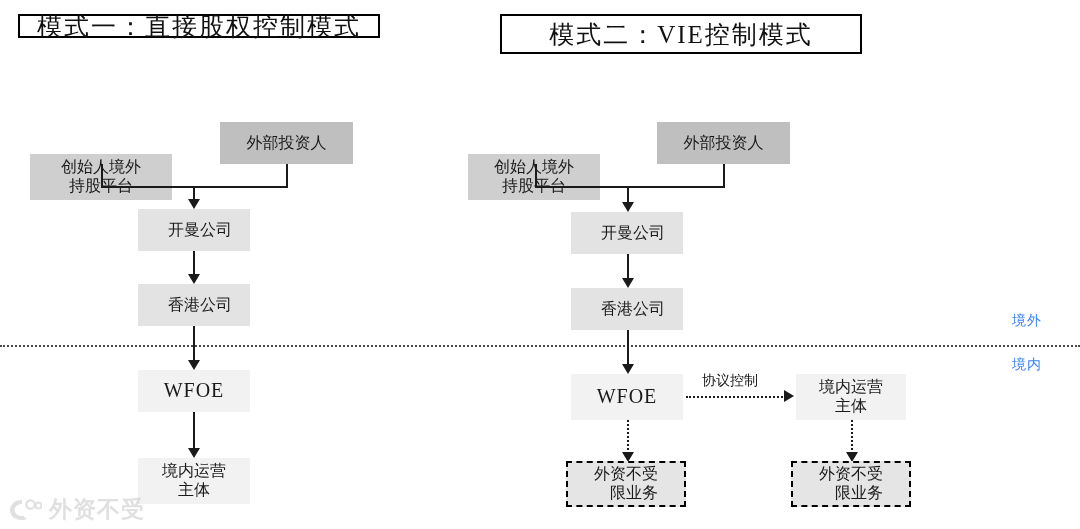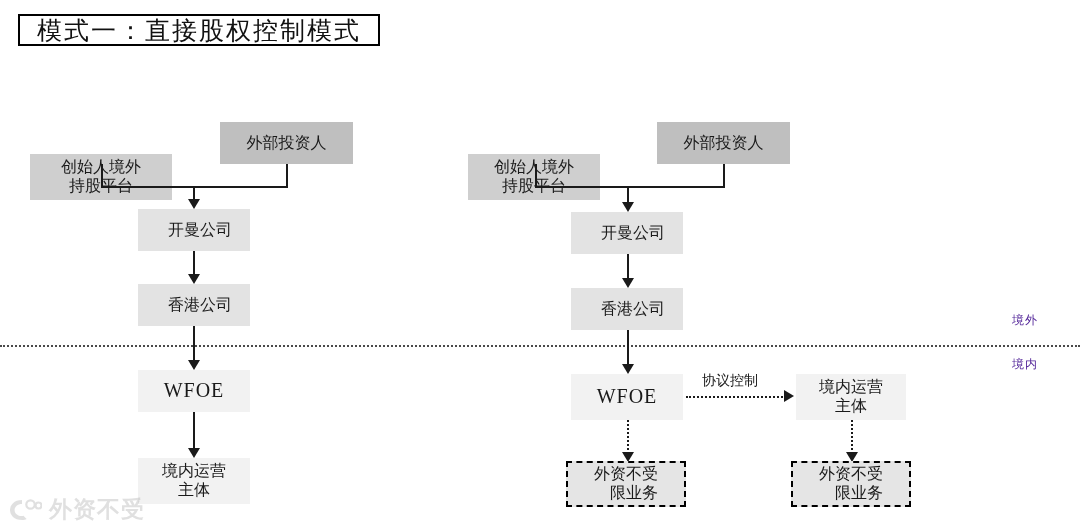--- a/index.html
+++ b/index.html
@@ -92,22 +92,22 @@
   }
 
   
   .divider {
     position: absolute;
     height: 0;
     border-top: 2px dotted #4a4a4a;
   }
   .region-label {
     position: absolute;
-    font-size: 12px;
-    color: #4c1d95;
+    font-size: 14px;
+    color: #3b82f6;
     letter-spacing: 1px;
     white-space: nowrap;
   }
 
   
   .edge-label {
     position: absolute;
     font-size: 14px;
     color: #1a1a1a;
     background: #ffffff;
@@ -132,24 +132,27 @@
     font-weight: bold;
     color: #9a9a9a;
     letter-spacing: 1px;
   }
 </style>
 </head>
 <body>
 
 <div id="canvas">
 
-  <div class="title-box" style="left:18px; top:14px; width:362px; height:32px;">
+  <div class="title-box" style="left:18px; top:14px; width:362px; height:24px;">
     <span>模式一：直接股权控制模式</span>
   </div>
 
+  <div class="title-box" style="left:500px; top:14px; width:362px; height:40px;">
+    <span>模式二：VIE控制模式</span>
+  </div>
 
   <div class="divider" style="left:0px; top:345px; width:1080px;"></div>
   <div class="region-label" style="left:1012px; top:312px;">境外</div>
   <div class="region-label" style="left:1012px; top:356px;">境内</div>
 
   <div class="node fill-mid" style="left:30px; top:118px; width:142px; height:46px;">
     <span>创始人境外
 持股平台</span>
   </div>
 

